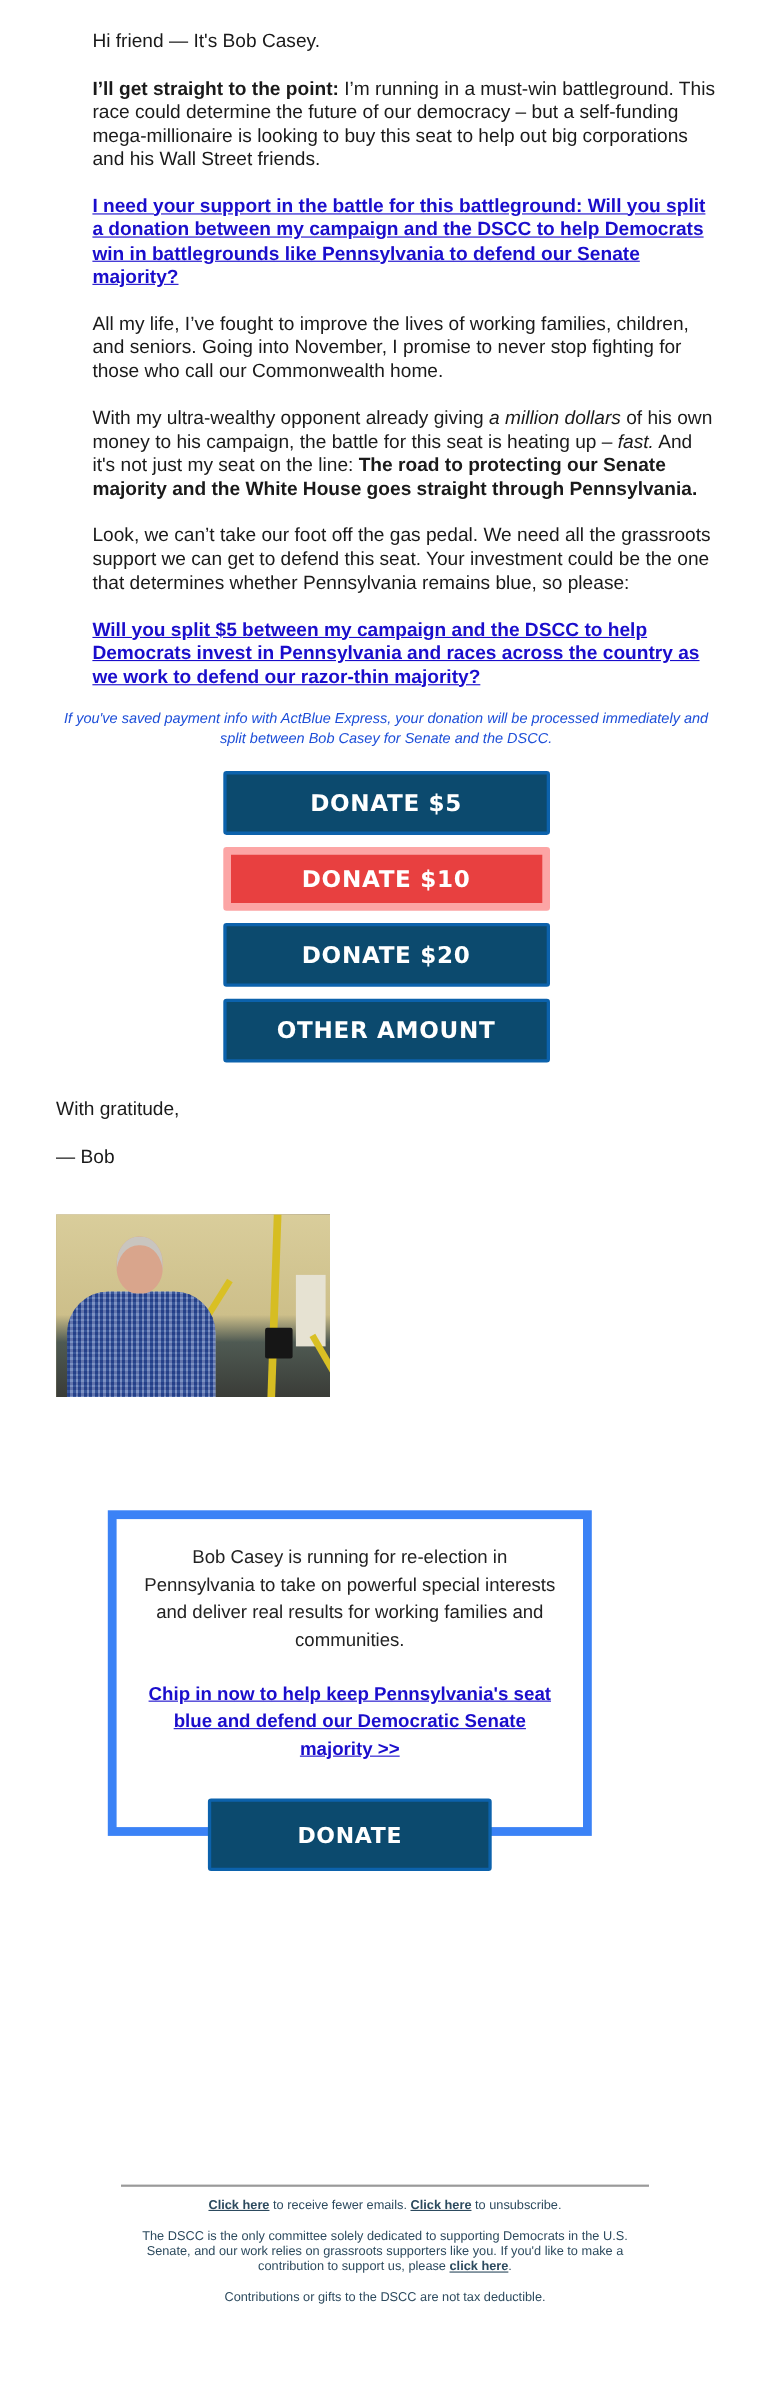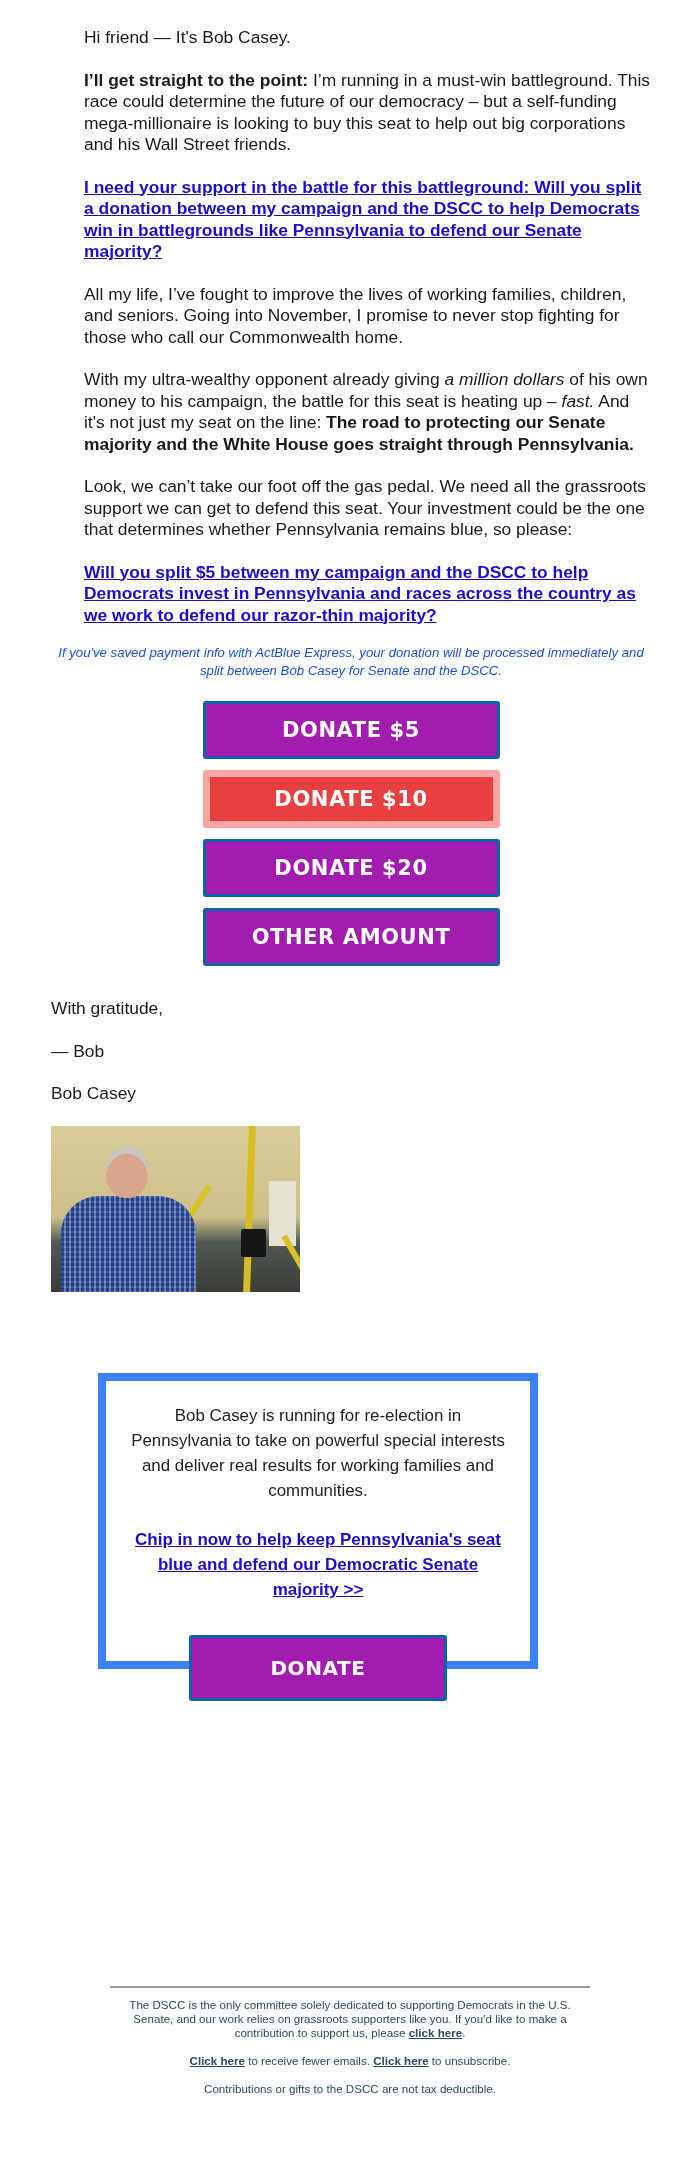--- a/index.html
+++ b/index.html
@@ -4,21 +4,21 @@
   <style>
     html, body { margin: 0; padding: 0; background: #ffffff; }
     body { width: 700px; min-height: 2170px; position: relative; font-family: "Liberation Sans", sans-serif; color: #1a1a1a; }
     .content { width: 600px; margin-left: 51px; padding-top: 27px; }
     p { margin: 0; font-size: 17.4px; line-height: 21.5px; }
     .para { margin-bottom: 21px; margin-left: 33px; }
     a.cta { color: #1a0dcc; font-weight: bold; text-decoration: underline; }
     .disclaimer { font-style: italic; font-size: 13.2px; line-height: 17.5px; text-align: center; color: #1d4ed8; margin-top: 0; }
     .btn-col { display: flex; flex-direction: column; align-items: center; margin-top: 22px; }
     .btn { width: 297px; height: 58px; box-sizing: border-box; border-radius: 3px; display: flex; align-items: center; justify-content: center; color: #fff; font-weight: 900; font-size: 21px; letter-spacing: 0.6px; margin-bottom: 11px; font-family: "DejaVu Sans", sans-serif; cursor: pointer; }
-    .btn.blue { background: #a21caf; border: 3px solid #0c62ac; }
+    .btn.blue { background: #0c4a6e; border: 3px solid #0c62ac; }
     .btn.red { background: #e84040; border: 7px solid #fca5a5; }
     .signoff { margin-top: 21px; }
     .signoff p { font-size: 17.4px; line-height: 21.5px; }
     .gap { height: 21px; }
     .photo { width: 249px; height: 166px; margin-top: 21px; position: relative; overflow: hidden; background: linear-gradient(90deg, #b9a97a 0%, #cbbd8c 40%, #b6a26b 70%, #7c6b3e 100%); }
     .photo .wall { position: absolute; inset: 0; background: linear-gradient(180deg, #d9cd9b 0%, #cdbf8a 55%, #4f5a53 70%, #3a3c37 100%); }
     .photo .leg1 { position: absolute; left: 195px; top: 0; width: 7px; height: 166px; background: #d6bd22; transform: skewX(-2deg); }
     .photo .leg2 { position: absolute; left: 155px; top: 60px; width: 6px; height: 110px; background: #d9c024; transform: rotate(32deg); transform-origin: top; }
     .photo .leg3 { position: absolute; left: 230px; top: 110px; width: 6px; height: 60px; background: #d9c024; transform: rotate(-30deg); transform-origin: top; }
     .photo .weight { position: absolute; left: 190px; top: 103px; width: 25px; height: 28px; background: #161616; border-radius: 2px; }
@@ -62,21 +62,20 @@
     <div class="btn red">DONATE $10</div>
     <div class="btn blue">DONATE $20</div>
     <div class="btn blue">OTHER AMOUNT</div>
   </div>
 
   <div class="signoff">
     <p>With gratitude,</p>
     <div class="gap"></div>
     <p>— Bob</p>
     <div class="gap"></div>
-    <p>Bob Casey</p>
   </div>
 
   <div class="photo" title="Bob Casey smiling in a blue gingham shirt in a workshop with yellow equipment">
     <div class="wall"></div>
     <div class="board"></div>
     <div class="leg2"></div>
     <div class="leg1"></div>
     <div class="leg3"></div>
     <div class="weight"></div>
     <div class="person">
@@ -88,16 +87,16 @@
 </div>
 
 <div class="promo">
   <p>Bob Casey is running for re-election in Pennsylvania to take on powerful special interests and deliver real results for working families and communities.</p>
   <a class="cta" href="#">Chip in now to help keep Pennsylvania's seat blue and defend our Democratic Senate majority &gt;&gt;</a>
   <div class="btn blue">DONATE</div>
 </div>
 
 <div class="footer">
   <div class="rule"></div>
+  <p class="fp"><a href="#">Click here</a><span> to receive fewer emails. </span><a href="#">Click here</a><span> to unsubscribe.</span></p>
   <p class="fp"><span>The DSCC is the only committee solely dedicated to supporting Democrats in the U.S. Senate, and our work relies on grassroots supporters like you. If you'd like to make a contribution to support us, please </span><a href="#">click here</a><span>.</span></p>
-  <p class="fp"><a href="#">Click here</a><span> to receive fewer emails. </span><a href="#">Click here</a><span> to unsubscribe.</span></p>
   <p class="fp">Contributions or gifts to the DSCC are not tax deductible.</p>
 </div>
 
 </body></html>

